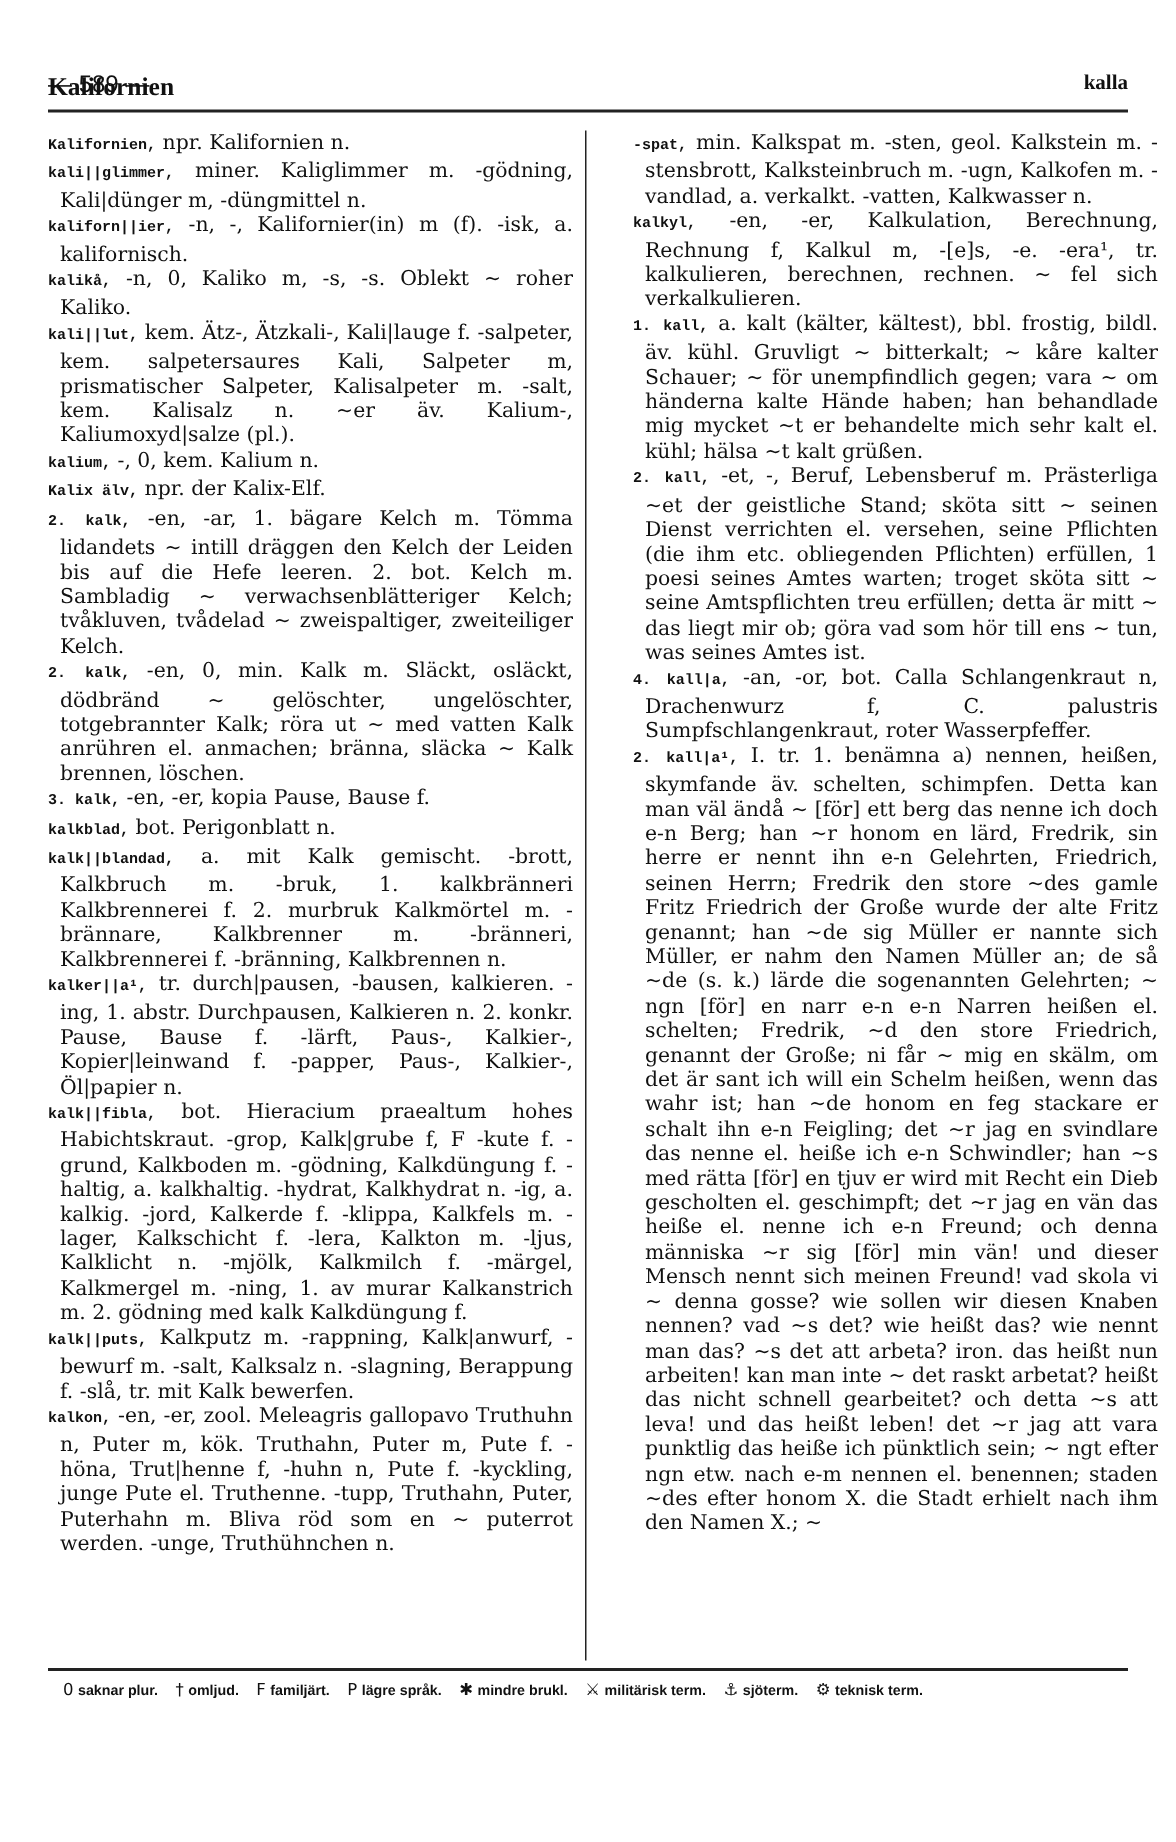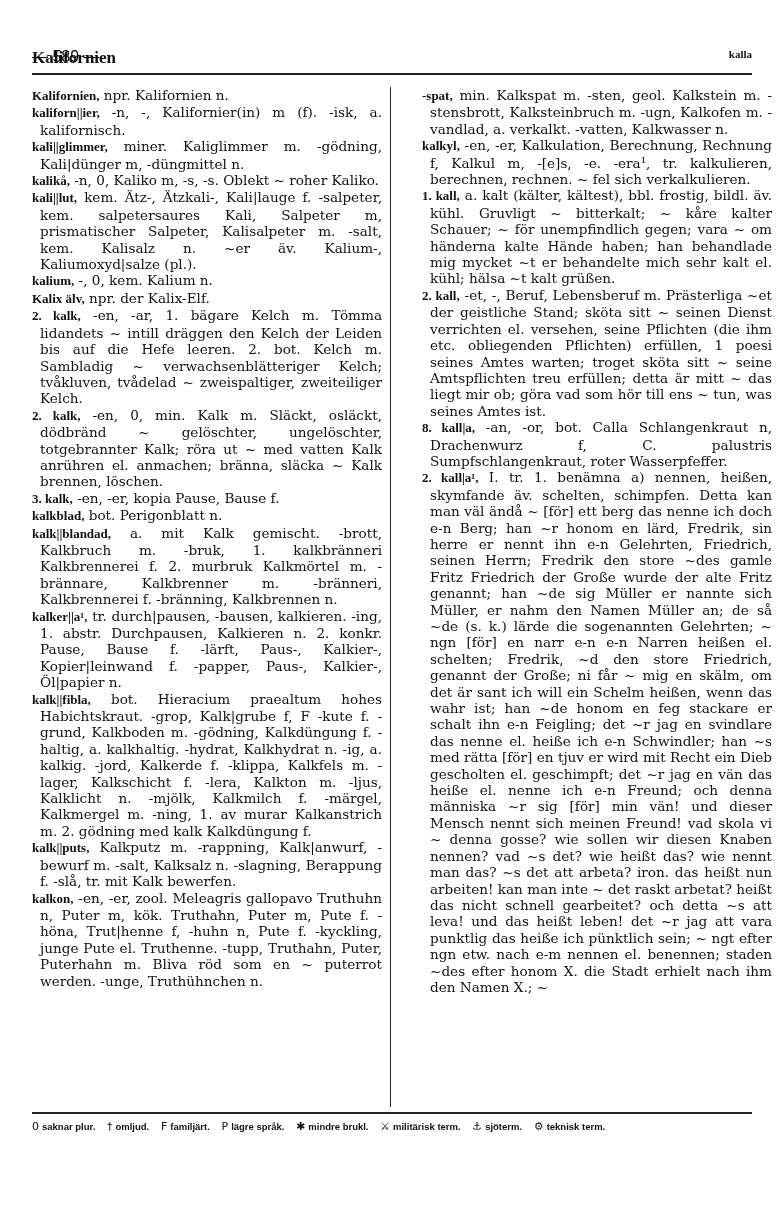--- a/index.html
+++ b/index.html
@@ -8,29 +8,29 @@
       font-family: "DejaVu Serif", "Liberation Serif", serif;
       color: #111;
     }
     .page { position: absolute; left: 32px; top: 40px; width: 720px; }
     .running-head {
       position: relative; height: 30px;
       font-family: "Liberation Sans", sans-serif; font-weight: bold;
     }
     .rh-left { position: absolute; left: 0; top: 8px; font-size: 17px; font-family: "Liberation Serif", serif; font-weight: bold; }
     .rh-center { position: absolute; left: 0; right: 0; top: 8px; font-size: 16px; font-weight: normal; font-family: "Liberation Sans", sans-serif; }
-    .rh-right { position: absolute; right: 0; top: 8px; font-size: 11px; font-family: "Liberation Serif", serif; font-weight: bold; }
+    .rh-right { position: absolute; right: 0; top: 8px; font-size: 14px; font-family: "Liberation Serif", serif; font-weight: bold; }
     .rule-top { position: absolute; left: 0; right: 0; top: 73px; border-top: 2px solid #222; }
     .columns { position: absolute; top: 47px; left: 0; width: 720px; height: 1060px; }
     .col { position: absolute; top: 0; width: 350px; font-size: 13.6px; line-height: 16.4px; text-align: justify; }
     .col-left { left: 0; }
     .col-right { left: 390px; width: 350px; }
     .col-divider { position: absolute; left: 358px; top: 0; height: 1020px; border-left: 1.5px solid #222; }
     .entry { margin: 0; padding-left: 8px; text-indent: -8px; }
-    .hw { font-family: Liberation Serif, serif; font-weight: bold; font-size: 13px; }
+    .hw { font-family: Liberation Mono, monospace; font-weight: bold; font-size: 10px; }
     .rule-bottom { position: absolute; left: 0; right: 0; top: 1112px; border-top: 2px solid #222; }
     .legend {
       position: absolute; left: 0; right: 0; top: 1120px;
       font-family: "Liberation Sans", sans-serif; font-size: 9.5px; font-weight: bold;
       white-space: nowrap;
     }
     .legend span.item { margin-right: 9px; }
     .legend .sym { font-family: "DejaVu Sans", sans-serif; font-weight: normal; font-size: 11px; margin-right: 3px; }
   </style>
 </head>
@@ -41,22 +41,22 @@
   <div class="running-head">
     <span class="rh-left">Kalifornien</span>
     <span class="rh-center">— 589 —</span>
     <span class="rh-right">kalla</span>
   </div>
   <div class="rule-top" style="top:33px;"></div>
 
   <div class="columns">
     <div class="col col-left">
       <p class="entry"><span class="hw">Kalifornien,</span> npr. Kalifornien n.</p>
+      <p class="entry"><span class="hw">kali||glimmer,</span> miner. Kaliglimmer m. -gödning, Kali|dünger m, -düngmittel n.</p>
       <p class="entry"><span class="hw">kaliforn||ier,</span> -n, -, Kalifornier(in) m (f). -isk, a. kalifornisch.</p>
-      <p class="entry"><span class="hw">kali||glimmer,</span> miner. Kaliglimmer m. -gödning, Kali|dünger m, -düngmittel n.</p>
       <p class="entry"><span class="hw">kalikå,</span> -n, 0, Kaliko m, -s, -s. Oblekt ~ roher Kaliko.</p>
       <p class="entry"><span class="hw">kali||lut,</span> kem. Ätz-, Ätzkali-, Kali|lauge f. -salpeter, kem. salpetersaures Kali, Salpeter m, prismatischer Salpeter, Kalisalpeter m. -salt, kem. Kalisalz n. ~er äv. Kalium-, Kaliumoxyd|salze (pl.).</p>
       <p class="entry"><span class="hw">kalium,</span> -, 0, kem. Kalium n.</p>
       <p class="entry"><span class="hw">Kalix älv,</span> npr. der Kalix-Elf.</p>
       <p class="entry"><span class="hw">2. kalk,</span> -en, -ar, 1. bägare Kelch m. Tömma lidandets ~ intill dräggen den Kelch der Leiden bis auf die Hefe leeren. 2. bot. Kelch m. Sambladig ~ verwachsenblätteriger Kelch; tvåkluven, tvådelad ~ zweispaltiger, zweiteiliger Kelch.</p>
       <p class="entry"><span class="hw">2. kalk,</span> -en, 0, min. Kalk m. Släckt, osläckt, dödbränd ~ gelöschter, ungelöschter, totgebrannter Kalk; röra ut ~ med vatten Kalk anrühren el. anmachen; bränna, släcka ~ Kalk brennen, löschen.</p>
       <p class="entry"><span class="hw">3. kalk,</span> -en, -er, kopia Pause, Bause f.</p>
       <p class="entry"><span class="hw">kalkblad,</span> bot. Perigonblatt n.</p>
       <p class="entry"><span class="hw">kalk||blandad,</span> a. mit Kalk gemischt. -brott, Kalkbruch m. -bruk, 1. kalkbränneri Kalkbrennerei f. 2. murbruk Kalkmörtel m. -brännare, Kalkbrenner m. -bränneri, Kalkbrennerei f. -bränning, Kalkbrennen n.</p>
       <p class="entry"><span class="hw">kalker||a¹,</span> tr. durch|pausen, -bausen, kalkieren. -ing, 1. abstr. Durchpausen, Kalkieren n. 2. konkr. Pause, Bause f. -lärft, Paus-, Kalkier-, Kopier|leinwand f. -papper, Paus-, Kalkier-, Öl|papier n.</p>
@@ -65,28 +65,28 @@
       <p class="entry"><span class="hw">kalkon,</span> -en, -er, zool. Meleagris gallopavo Truthuhn n, Puter m, kök. Truthahn, Puter m, Pute f. -höna, Trut|henne f, -huhn n, Pute f. -kyckling, junge Pute el. Truthenne. -tupp, Truthahn, Puter, Puterhahn m. Bliva röd som en ~ puterrot werden. -unge, Truthühnchen n.</p>
     </div>
 
     <div class="col-divider"></div>
 
     <div class="col col-right">
       <p class="entry"><span class="hw">-spat,</span> min. Kalkspat m. -sten, geol. Kalkstein m. -stensbrott, Kalksteinbruch m. -ugn, Kalkofen m. -vandlad, a. verkalkt. -vatten, Kalkwasser n.</p>
       <p class="entry"><span class="hw">kalkyl,</span> -en, -er, Kalkulation, Berechnung, Rechnung f, Kalkul m, -[e]s, -e. -era¹, tr. kalkulieren, berechnen, rechnen. ~ fel sich verkalkulieren.</p>
       <p class="entry"><span class="hw">1. kall,</span> a. kalt (kälter, kältest), bbl. frostig, bildl. äv. kühl. Gruvligt ~ bitterkalt; ~ kåre kalter Schauer; ~ för unempfindlich gegen; vara ~ om händerna kalte Hände haben; han behandlade mig mycket ~t er behandelte mich sehr kalt el. kühl; hälsa ~t kalt grüßen.</p>
       <p class="entry"><span class="hw">2. kall,</span> -et, -, Beruf, Lebensberuf m. Prästerliga ~et der geistliche Stand; sköta sitt ~ seinen Dienst verrichten el. versehen, seine Pflichten (die ihm etc. obliegenden Pflichten) erfüllen, 1 poesi seines Amtes warten; troget sköta sitt ~ seine Amtspflichten treu erfüllen; detta är mitt ~ das liegt mir ob; göra vad som hör till ens ~ tun, was seines Amtes ist.</p>
-      <p class="entry"><span class="hw">8. kall|a,</span> -an, -or, bot. Calla Schlangenkraut n, Drachenwurz f, C. palustris Sumpfschlangenkraut, roter Wasserpfeffer.</p>
+      <p class="entry"><span class="hw">4. kall|a,</span> -an, -or, bot. Calla Schlangenkraut n, Drachenwurz f, C. palustris Sumpfschlangenkraut, roter Wasserpfeffer.</p>
       <p class="entry"><span class="hw">2. kall|a¹,</span> I. tr. 1. benämna a) nennen, heißen, skymfande äv. schelten, schimpfen. Detta kan man väl ändå ~ [för] ett berg das nenne ich doch e-n Berg; han ~r honom en lärd, Fredrik, sin herre er nennt ihn e-n Gelehrten, Friedrich, seinen Herrn; Fredrik den store ~des gamle Fritz Friedrich der Große wurde der alte Fritz genannt; han ~de sig Müller er nannte sich Müller, er nahm den Namen Müller an; de så ~de (s. k.) lärde die sogenannten Gelehrten; ~ ngn [för] en narr e-n e-n Narren heißen el. schelten; Fredrik, ~d den store Friedrich, genannt der Große; ni får ~ mig en skälm, om det är sant ich will ein Schelm heißen, wenn das wahr ist; han ~de honom en feg stackare er schalt ihn e-n Feigling; det ~r jag en svindlare das nenne el. heiße ich e-n Schwindler; han ~s med rätta [för] en tjuv er wird mit Recht ein Dieb gescholten el. geschimpft; det ~r jag en vän das heiße el. nenne ich e-n Freund; och denna människa ~r sig [för] min vän! und dieser Mensch nennt sich meinen Freund! vad skola vi ~ denna gosse? wie sollen wir diesen Knaben nennen? vad ~s det? wie heißt das? wie nennt man das? ~s det att arbeta? iron. das heißt nun arbeiten! kan man inte ~ det raskt arbetat? heißt das nicht schnell gearbeitet? och detta ~s att leva! und das heißt leben! det ~r jag att vara punktlig das heiße ich pünktlich sein; ~ ngt efter ngn etw. nach e-m nennen el. benennen; staden ~des efter honom X. die Stadt erhielt nach ihm den Namen X.; ~</p>
     </div>
   </div>
 
   <div class="rule-bottom" style="top:1072px;"></div>
 
-  <div class="legend" style="top:1080px;">
+  <div class="legend" style="top:1080px;margin-left:10px;">
     <span class="item"><span class="sym">0</span><span>saknar plur.</span></span>
     <span class="item"><span class="sym">†</span><span>omljud.</span></span>
     <span class="item"><span class="sym">F</span><span>familjärt.</span></span>
     <span class="item"><span class="sym">P</span><span>lägre språk.</span></span>
     <span class="item"><span class="sym">✱</span><span>mindre brukl.</span></span>
     <span class="item"><span class="sym">⚔</span><span>militärisk term.</span></span>
     <span class="item"><span class="sym">⚓</span><span>sjöterm.</span></span>
     <span class="item"><span class="sym">⚙</span><span>teknisk term.</span></span>
   </div>
 

